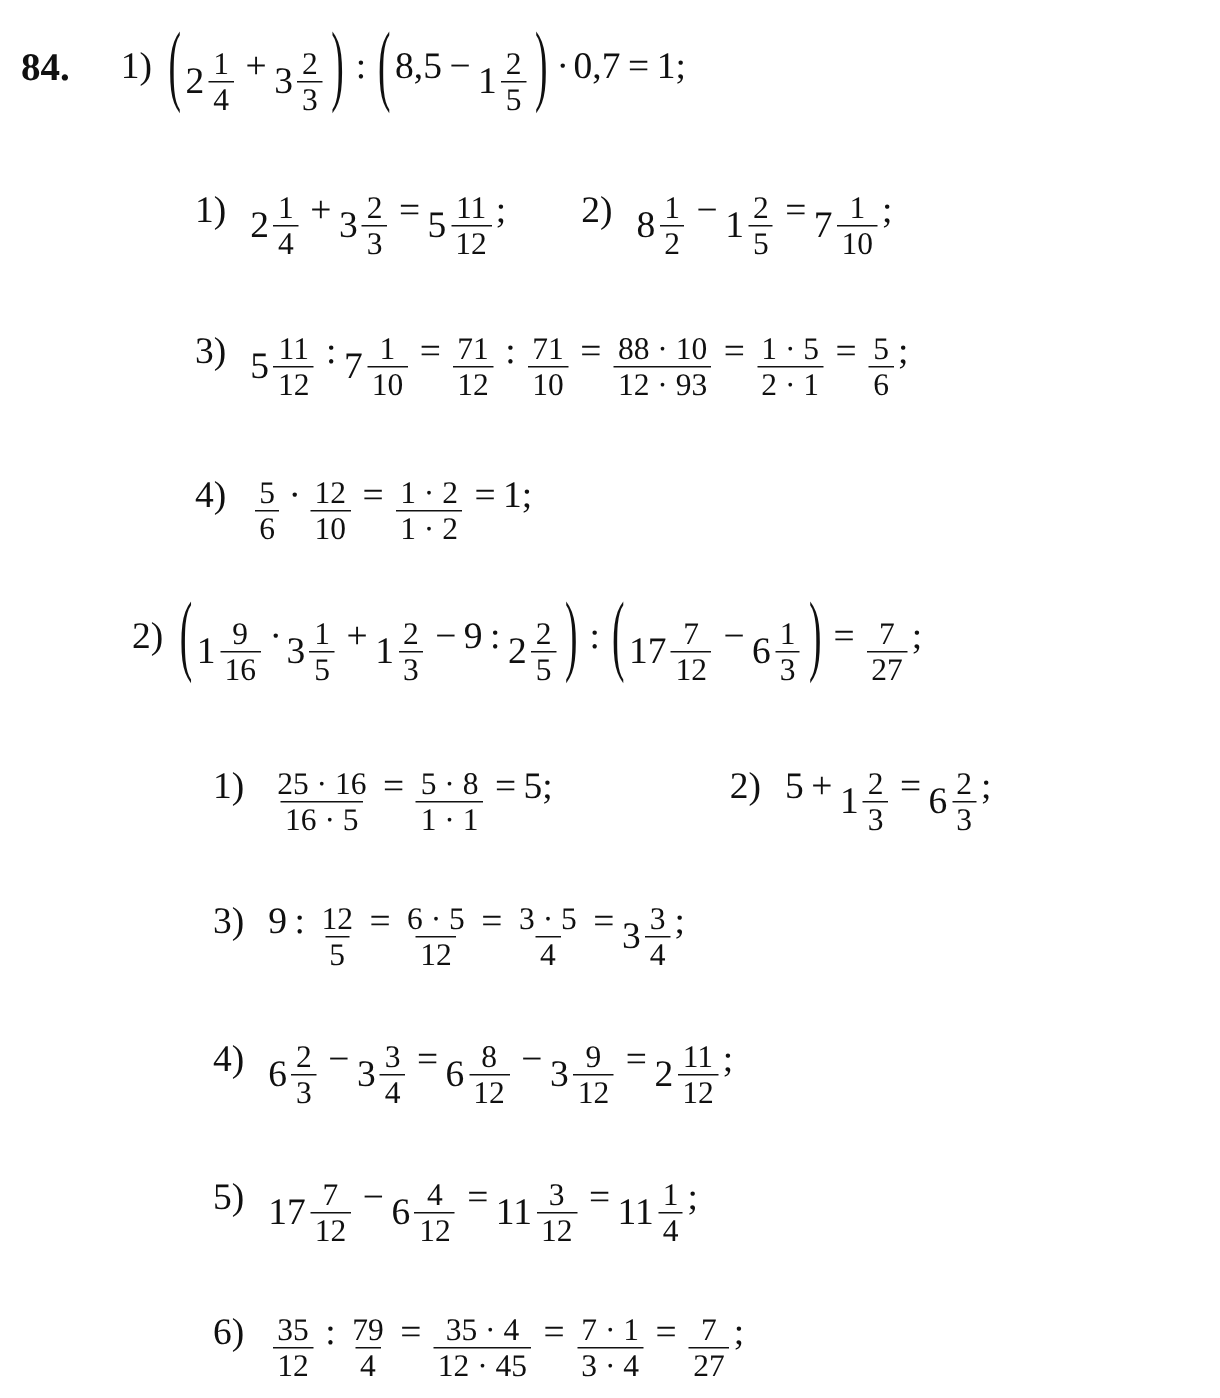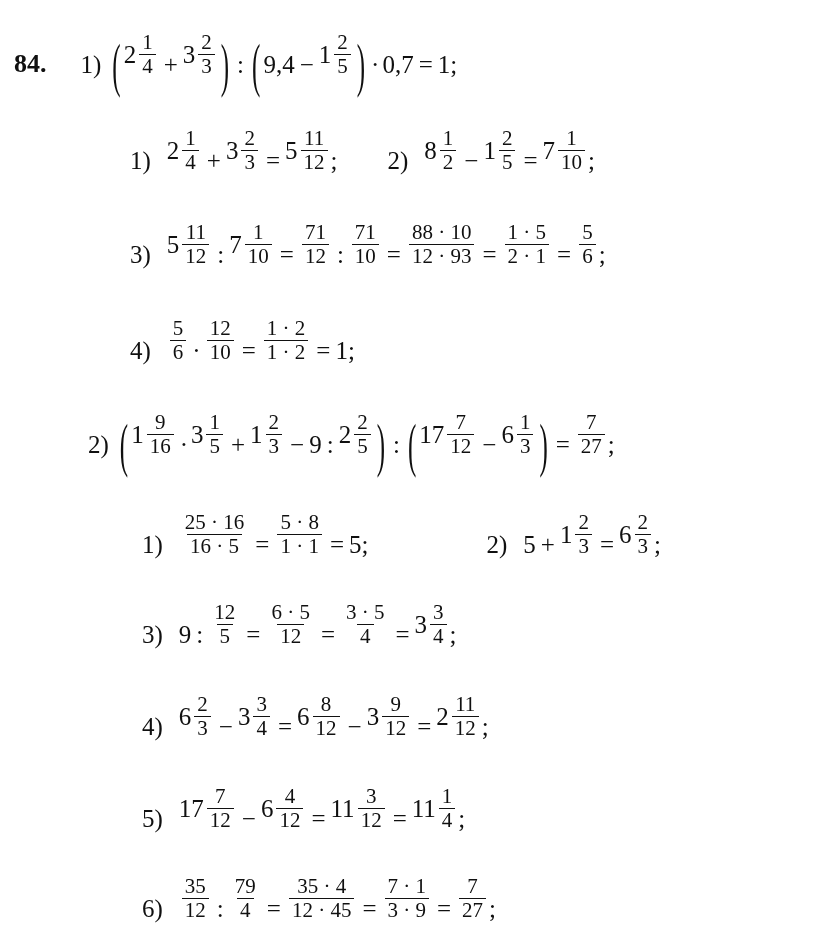--- a/index.html
+++ b/index.html
@@ -18,21 +18,21 @@
   .page {
     position: relative;
     width: 813px;
     height: 932px;
     padding: 0;
   }
 
   
   .line {
     display: flex;
-    align-items: flex-end;
+    align-items: flex-start;
     font-size: 25px;
     line-height: 1;
     white-space: nowrap;
   }
   .exnum {
     font-weight: bold;
     font-size: 26px;
   }
   .sp2 { display: inline-block; width: 8px; }
   .sp4 { display: inline-block; width: 16px; }
@@ -102,21 +102,21 @@
     <span class="mixed">
       <span class="int">3</span>
       <span class="frac">
         <span class="num">2</span>
         <span class="den">3</span>
       </span>
     </span>
     <span class="paren">)</span>
     <span class="op">:</span>
     <span class="paren">(</span>
-    <span>9,4</span>
+    <span>8,5</span>
     <span class="op">−</span>
     <span class="mixed">
       <span class="int">1</span>
       <span class="frac">
         <span class="num">2</span>
         <span class="den">5</span>
       </span>
     </span>
     <span class="paren">)</span>
     <span class="opn">·</span>
@@ -485,21 +485,21 @@
       <span class="den">4</span>
     </span>
     <span class="op">=</span>
     <span class="frac">
       <span class="num">35 · 4</span>
       <span class="den">12 · 45</span>
     </span>
     <span class="op">=</span>
     <span class="frac">
       <span class="num">7 · 1</span>
-      <span class="den">3 · 9</span>
+      <span class="den">3 · 4</span>
     </span>
     <span class="op">=</span>
     <span class="frac">
       <span class="num">7</span>
       <span class="den">27</span>
     </span>
     <span>;</span>
   </div>
 
 </div>

